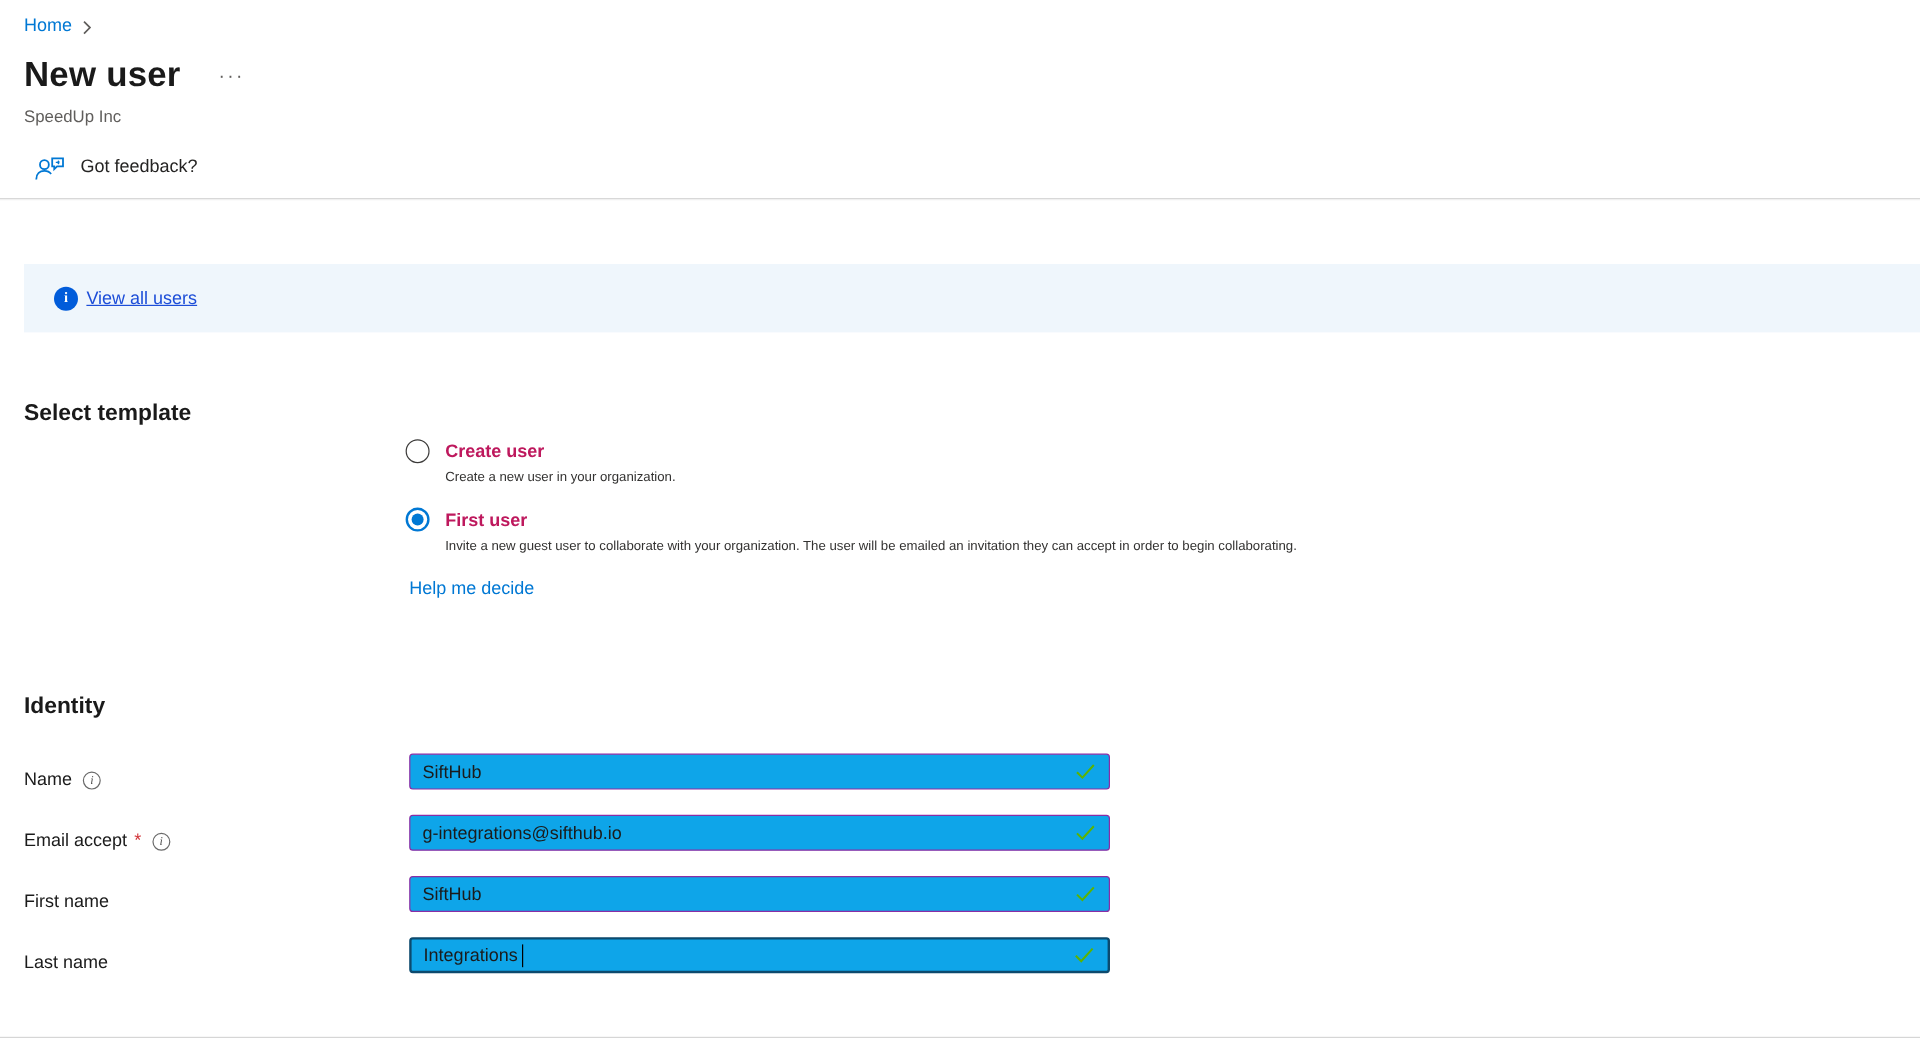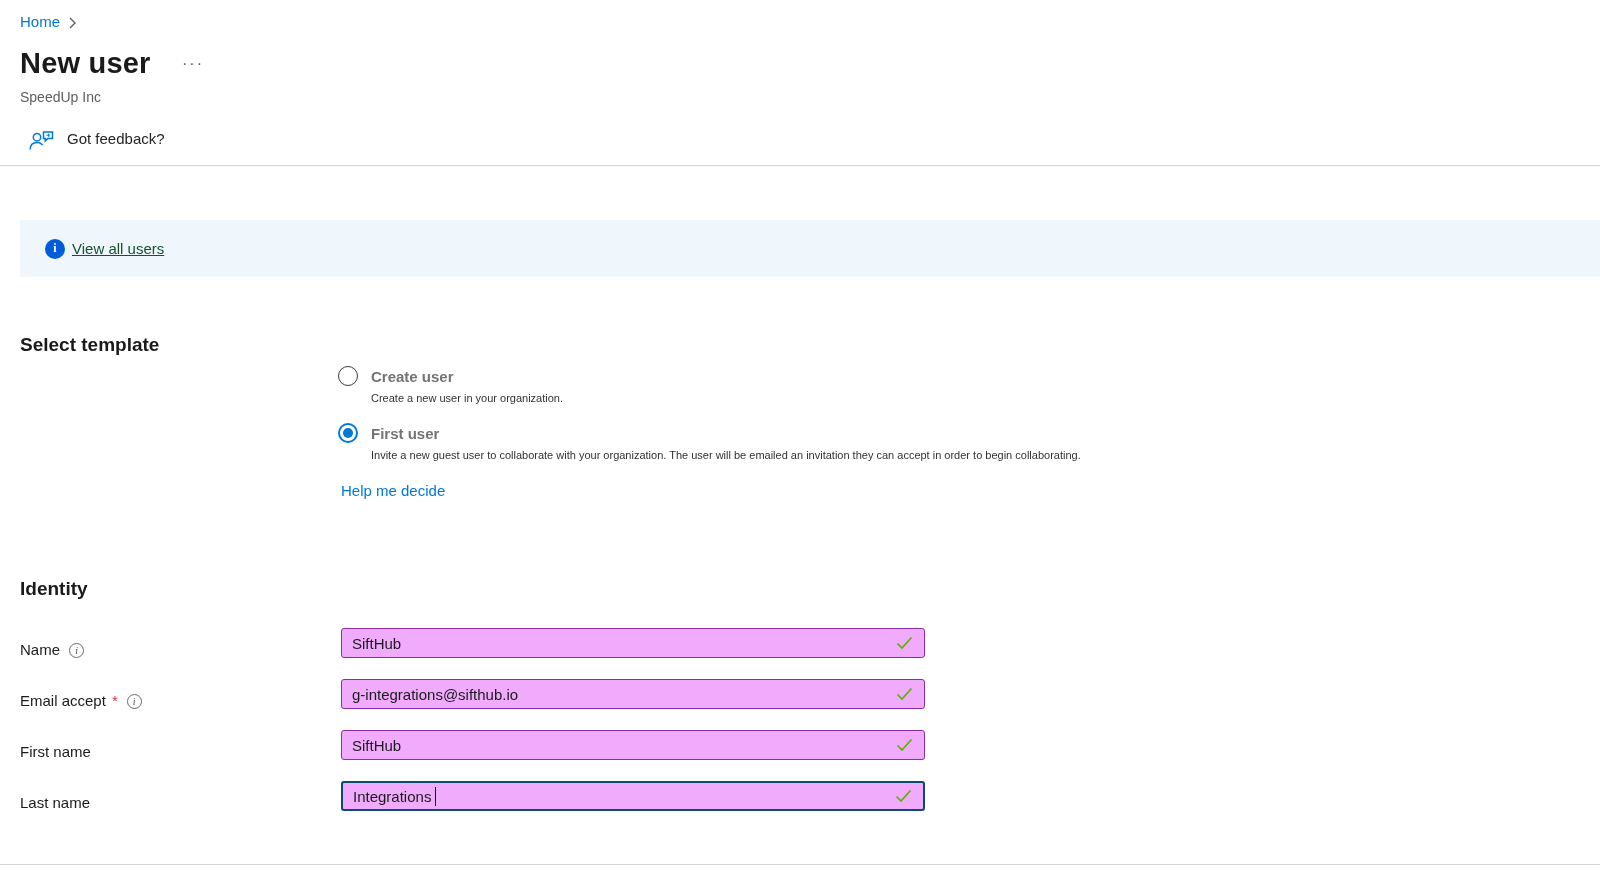--- a/index.html
+++ b/index.html
@@ -18,40 +18,40 @@
 
   
   .feedback { position:absolute; left:29px; top:130px; display:flex; align-items:flex-start; gap:13px; cursor:pointer; }
   .feedback-label { font-size:15px; color:#252423; }
   .divider-top { position:absolute; left:0; right:0; top:165px; height:1px; background:#d8d8d8; box-shadow:0 1px 0 rgba(0,0,0,0.04); }
 
   
   .banner { position:absolute; left:20px; right:0; top:220px; height:57px; background:#eff6fc; display:flex; align-items:center; padding-left:25px; }
   .banner-icon { width:20px; height:20px; border-radius:50%; background:#015cda; color:#fff; font-size:12px; font-weight:700; display:flex; align-items:center; justify-content:center; flex:0 0 auto; font-family:"Liberation Serif", serif; }
   .banner-text { font-size:15px; color:#202020; margin-left:9px; }
-  .banner-link { font-size:15px; color:#14532d; text-decoration:underline; margin-left:7px; cursor:pointer; }
+  .banner-link { font-size:15px; color:#1d4ed8; text-decoration:underline; margin-left:7px; cursor:pointer; }
 
   
   .section-heading { position:absolute; left:20px; font-size:19px; font-weight:700; color:#1a1a1a; }
 
   
   .radio-row { position:absolute; left:338px; display:flex; align-items:center; gap:13px; cursor:pointer; }
   .radio-outer { width:20px; height:20px; border-radius:50%; border:1px solid #3b3a39; background:#fff; flex:0 0 auto; }
   .radio-outer.selected { border:2px solid #0078d4; display:flex; align-items:center; justify-content:center; }
   .radio-dot { width:10px; height:10px; border-radius:50%; background:#0078d4; }
-  .radio-label { font-size:15px; font-weight:700; color:#737373;text-align:right; }
+  .radio-label { font-size:15px; font-weight:700; color:#be185d;text-align:right; }
   .radio-desc { position:absolute; left:371px; font-size:11px; color:#333231; }
   .help-link { position:absolute; left:341px; top:482px; font-size:15px; color:#0078d4; cursor:pointer; }
 
   
   .form-row { position:absolute; left:20px; height:30px; display:flex; align-items:center; }
   .form-label { position:absolute; left:0; top:0; height:30px; display:flex; align-items:flex-end; gap:9px; font-size:15px; color:#1b1b1b; white-space:nowrap; }
   .req-mark { color:#d13438; font-size:15px; margin-left:-3px; }
   .info-circle { width:15px; height:15px; border-radius:50%; border:1px solid #6a6a6a; color:#4f4f4f; font-size:10px; line-height:13px; text-align:center; font-family:"Liberation Serif", serif; font-style:italic; cursor:default; }
-  .input-box { position:absolute; left:321px; top:0; width:584px; height:30px; background:#f0abfc; border:1px solid #8a2da5; border-radius:3px; }
+  .input-box { position:absolute; left:321px; top:0; width:584px; height:30px; background:#0ea5e9; border:1px solid #8a2da5; border-radius:3px; }
   .input-box.focused { border:2px solid #0c4a6e; }
   .text-input { width:100%; height:100%; border:none; outline:none; background:transparent; font-family:"Liberation Sans", sans-serif; font-size:15px; color:#1b1b1b; padding:0 34px 0 10px; }
   .check-icon { position:absolute; right:11px; top:50%; transform:translateY(-50%); }
   .caret { position:absolute; left:92px; top:4px; width:1px; height:19px; background:#000; }
 
   .divider-bottom { position:absolute; left:0; right:0; top:864px; height:1px; background:#d6d6d6; }
 </style>
 </head>
 <body>
 

